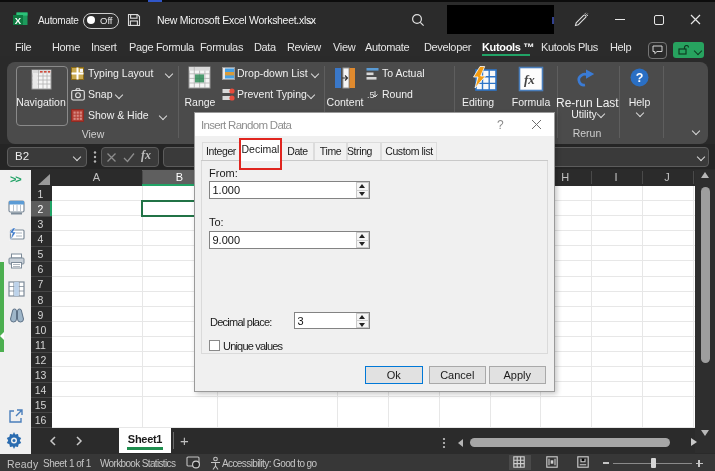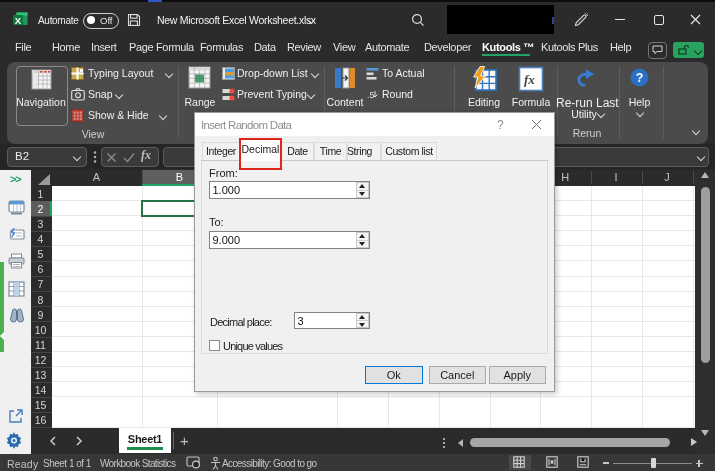--- a/index.html
+++ b/index.html
@@ -169,21 +169,21 @@
 </svg>
 <div class="t" style="left:382px;top:88px;font-size:10.5px;color:#f0f0f0;">Round</div>
 
 <div class="vsep" style="left:454px;top:66px;height:72px;"></div>
 
 <svg class="abs" style="left:471px;top:65.5px" width="26" height="26" viewBox="0 0 26 26">
  <rect x="5" y="4" width="20" height="20" fill="#f8f8f8" stroke="#2e75c8" stroke-width="1.6"></rect>
  <path d="M11.5 4 V24 M18.2 4 V24 M5 10.8 H25 M5 17.4 H25" stroke="#2e75c8" stroke-width="1.4"></path>
  <path d="M9 0.5 L2.5 11 h4.5 l-3 11 L14.5 10 h-4.8 l4 -9.5 z" fill="#f39c12" stroke="#fff" stroke-width="0.8"></path>
 </svg>
-<div class="t" style="left:462px;top:95.5px;width:44px;text-align:center;font-size:10.5px;color:#f0f0f0;">Editing</div>
+<div class="t" style="left:462px;top:95.5px;width:44px;font-size:10.5px;color:#f0f0f0;">Editing</div>
 <div class="chev" style="left:481px;top:110px;"></div>
 <svg class="abs" style="left:518px;top:65.5px" width="26" height="26" viewBox="0 0 26 26">
  <rect x="1.5" y="1.5" width="23" height="23" fill="#fdfdfd" stroke="#4a7ebb" stroke-width="1.6"></rect>
  <text x="6" y="18" font-size="13" font-style="italic" font-weight="bold" fill="#444" font-family="Liberation Serif">fx</text>
 </svg>
 <div class="t" style="left:509px;top:95.5px;width:44px;text-align:center;font-size:10.5px;color:#f0f0f0;">Formula</div>
 <div class="chev" style="left:528px;top:110px;"></div>
 <div class="vsep" style="left:557px;top:66px;height:72px;"></div>
 
 <svg class="abs" style="left:576px;top:66.5px" width="21" height="21" viewBox="0 0 21 21">

